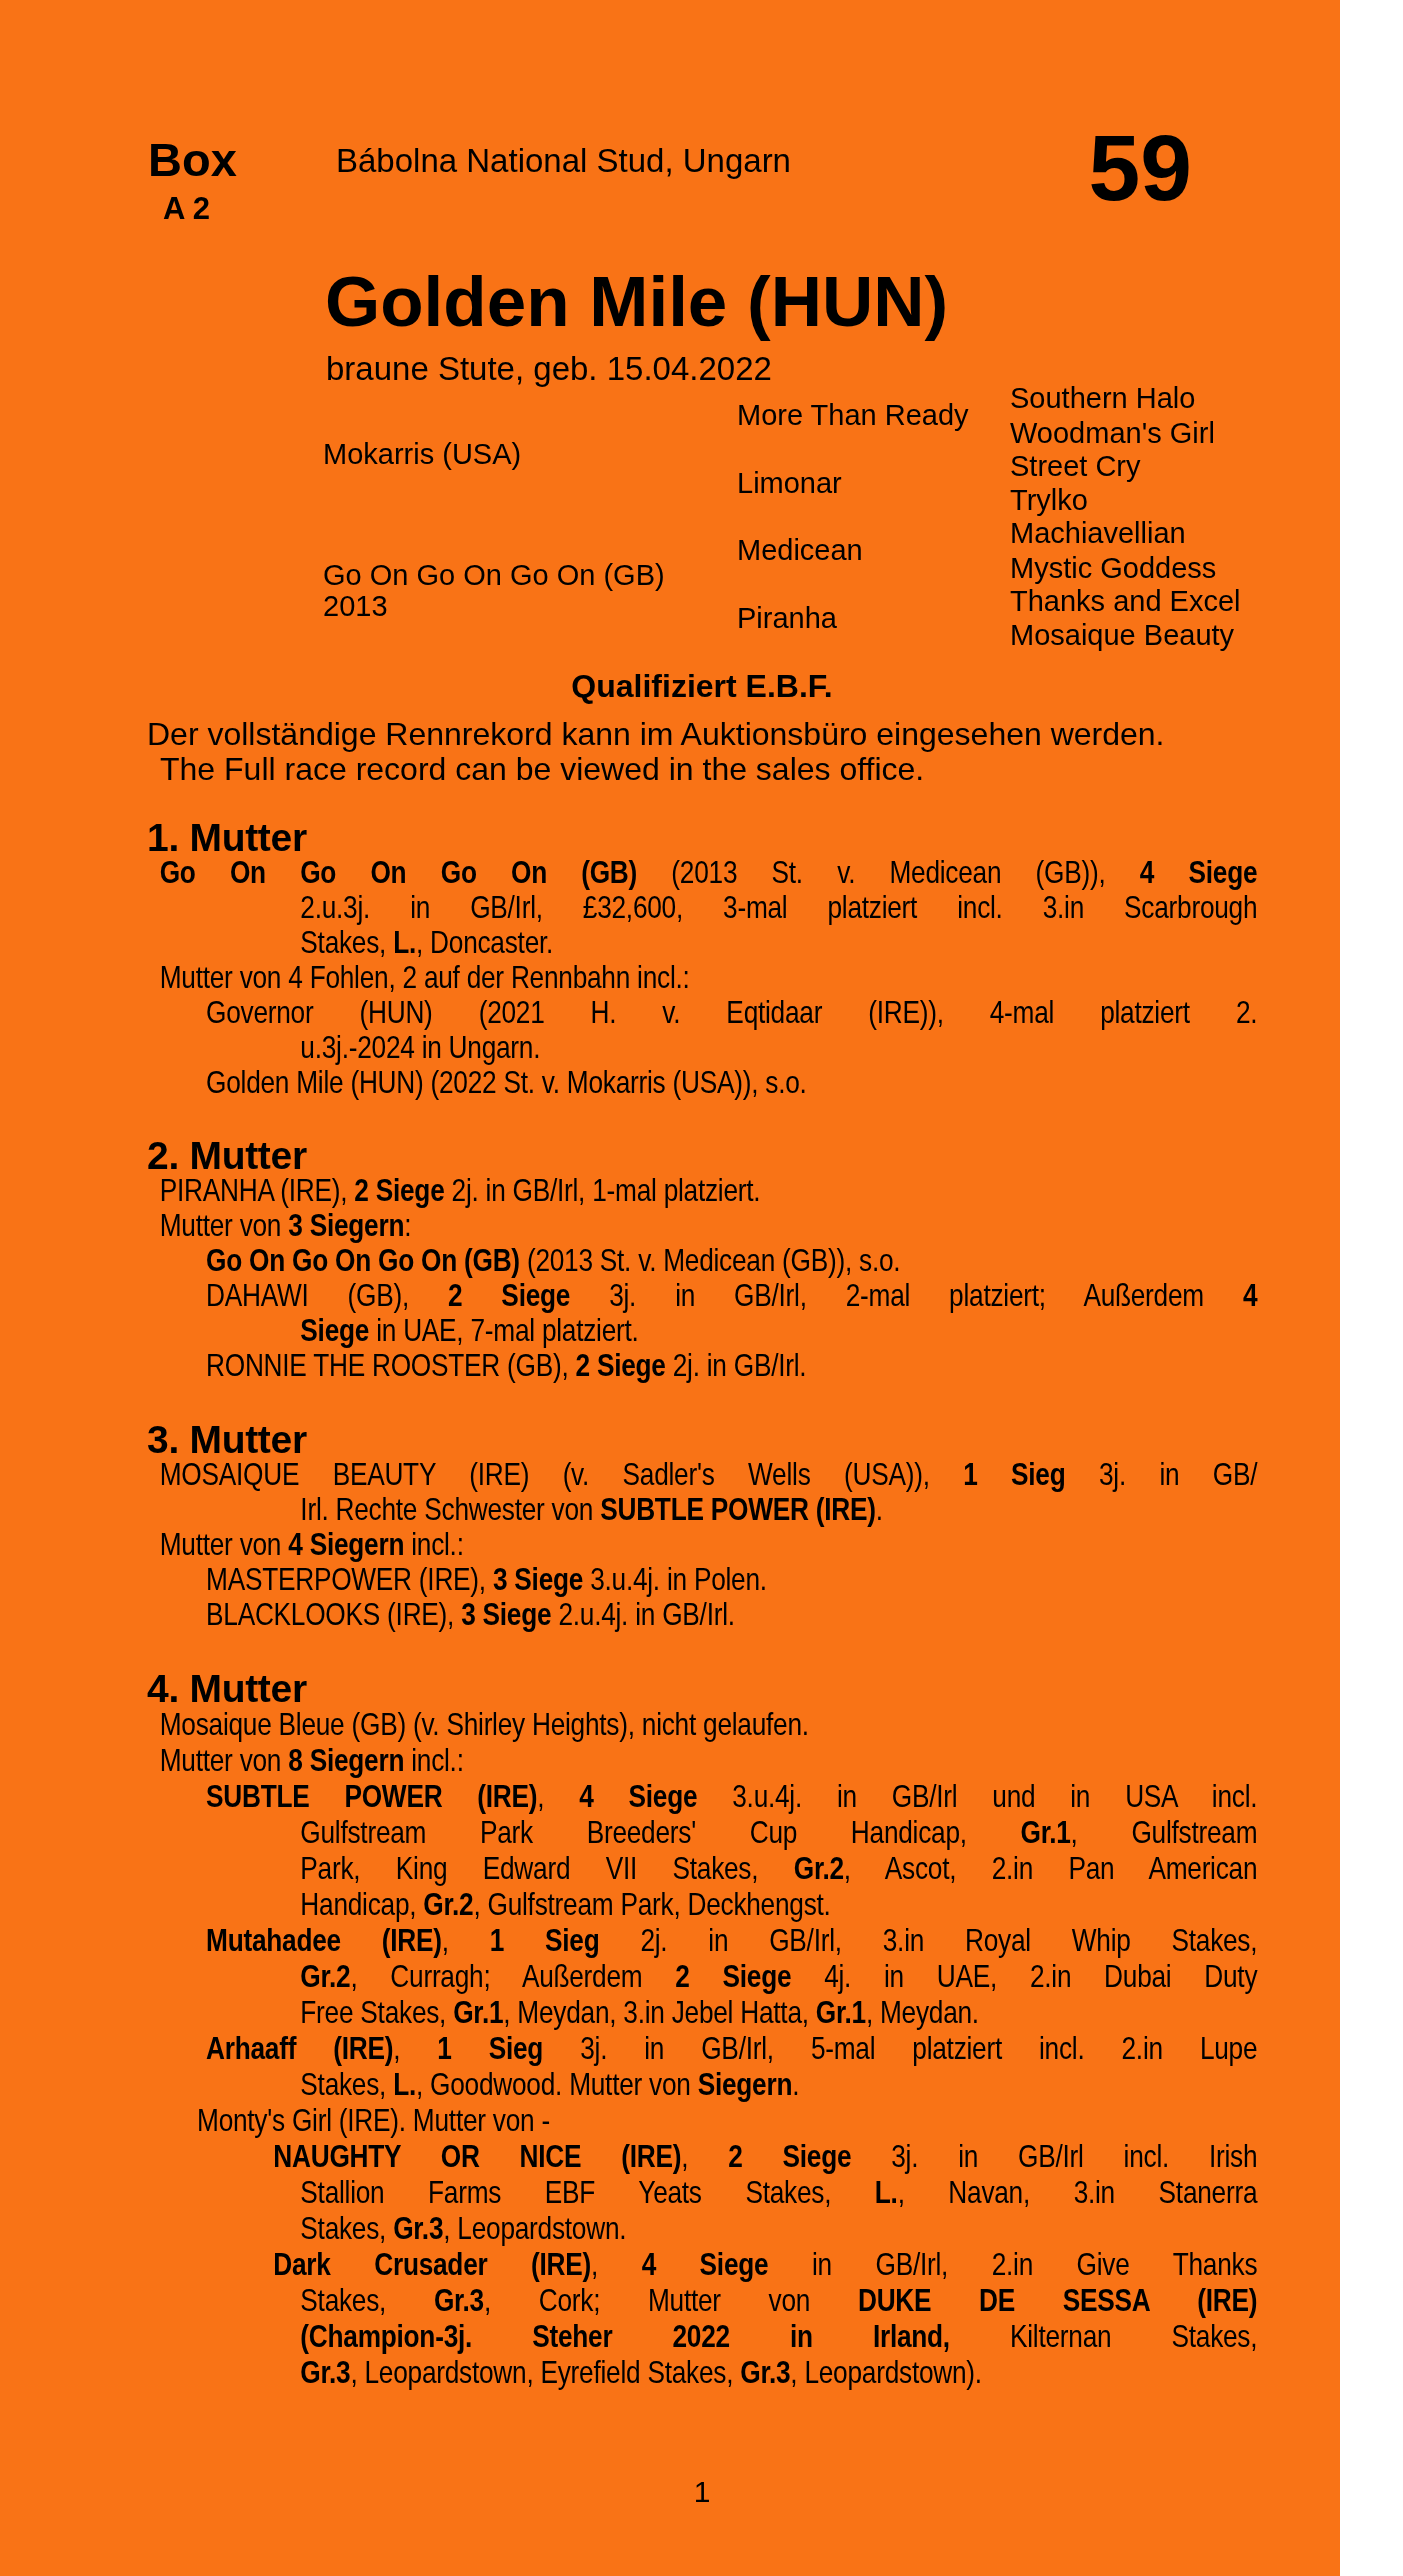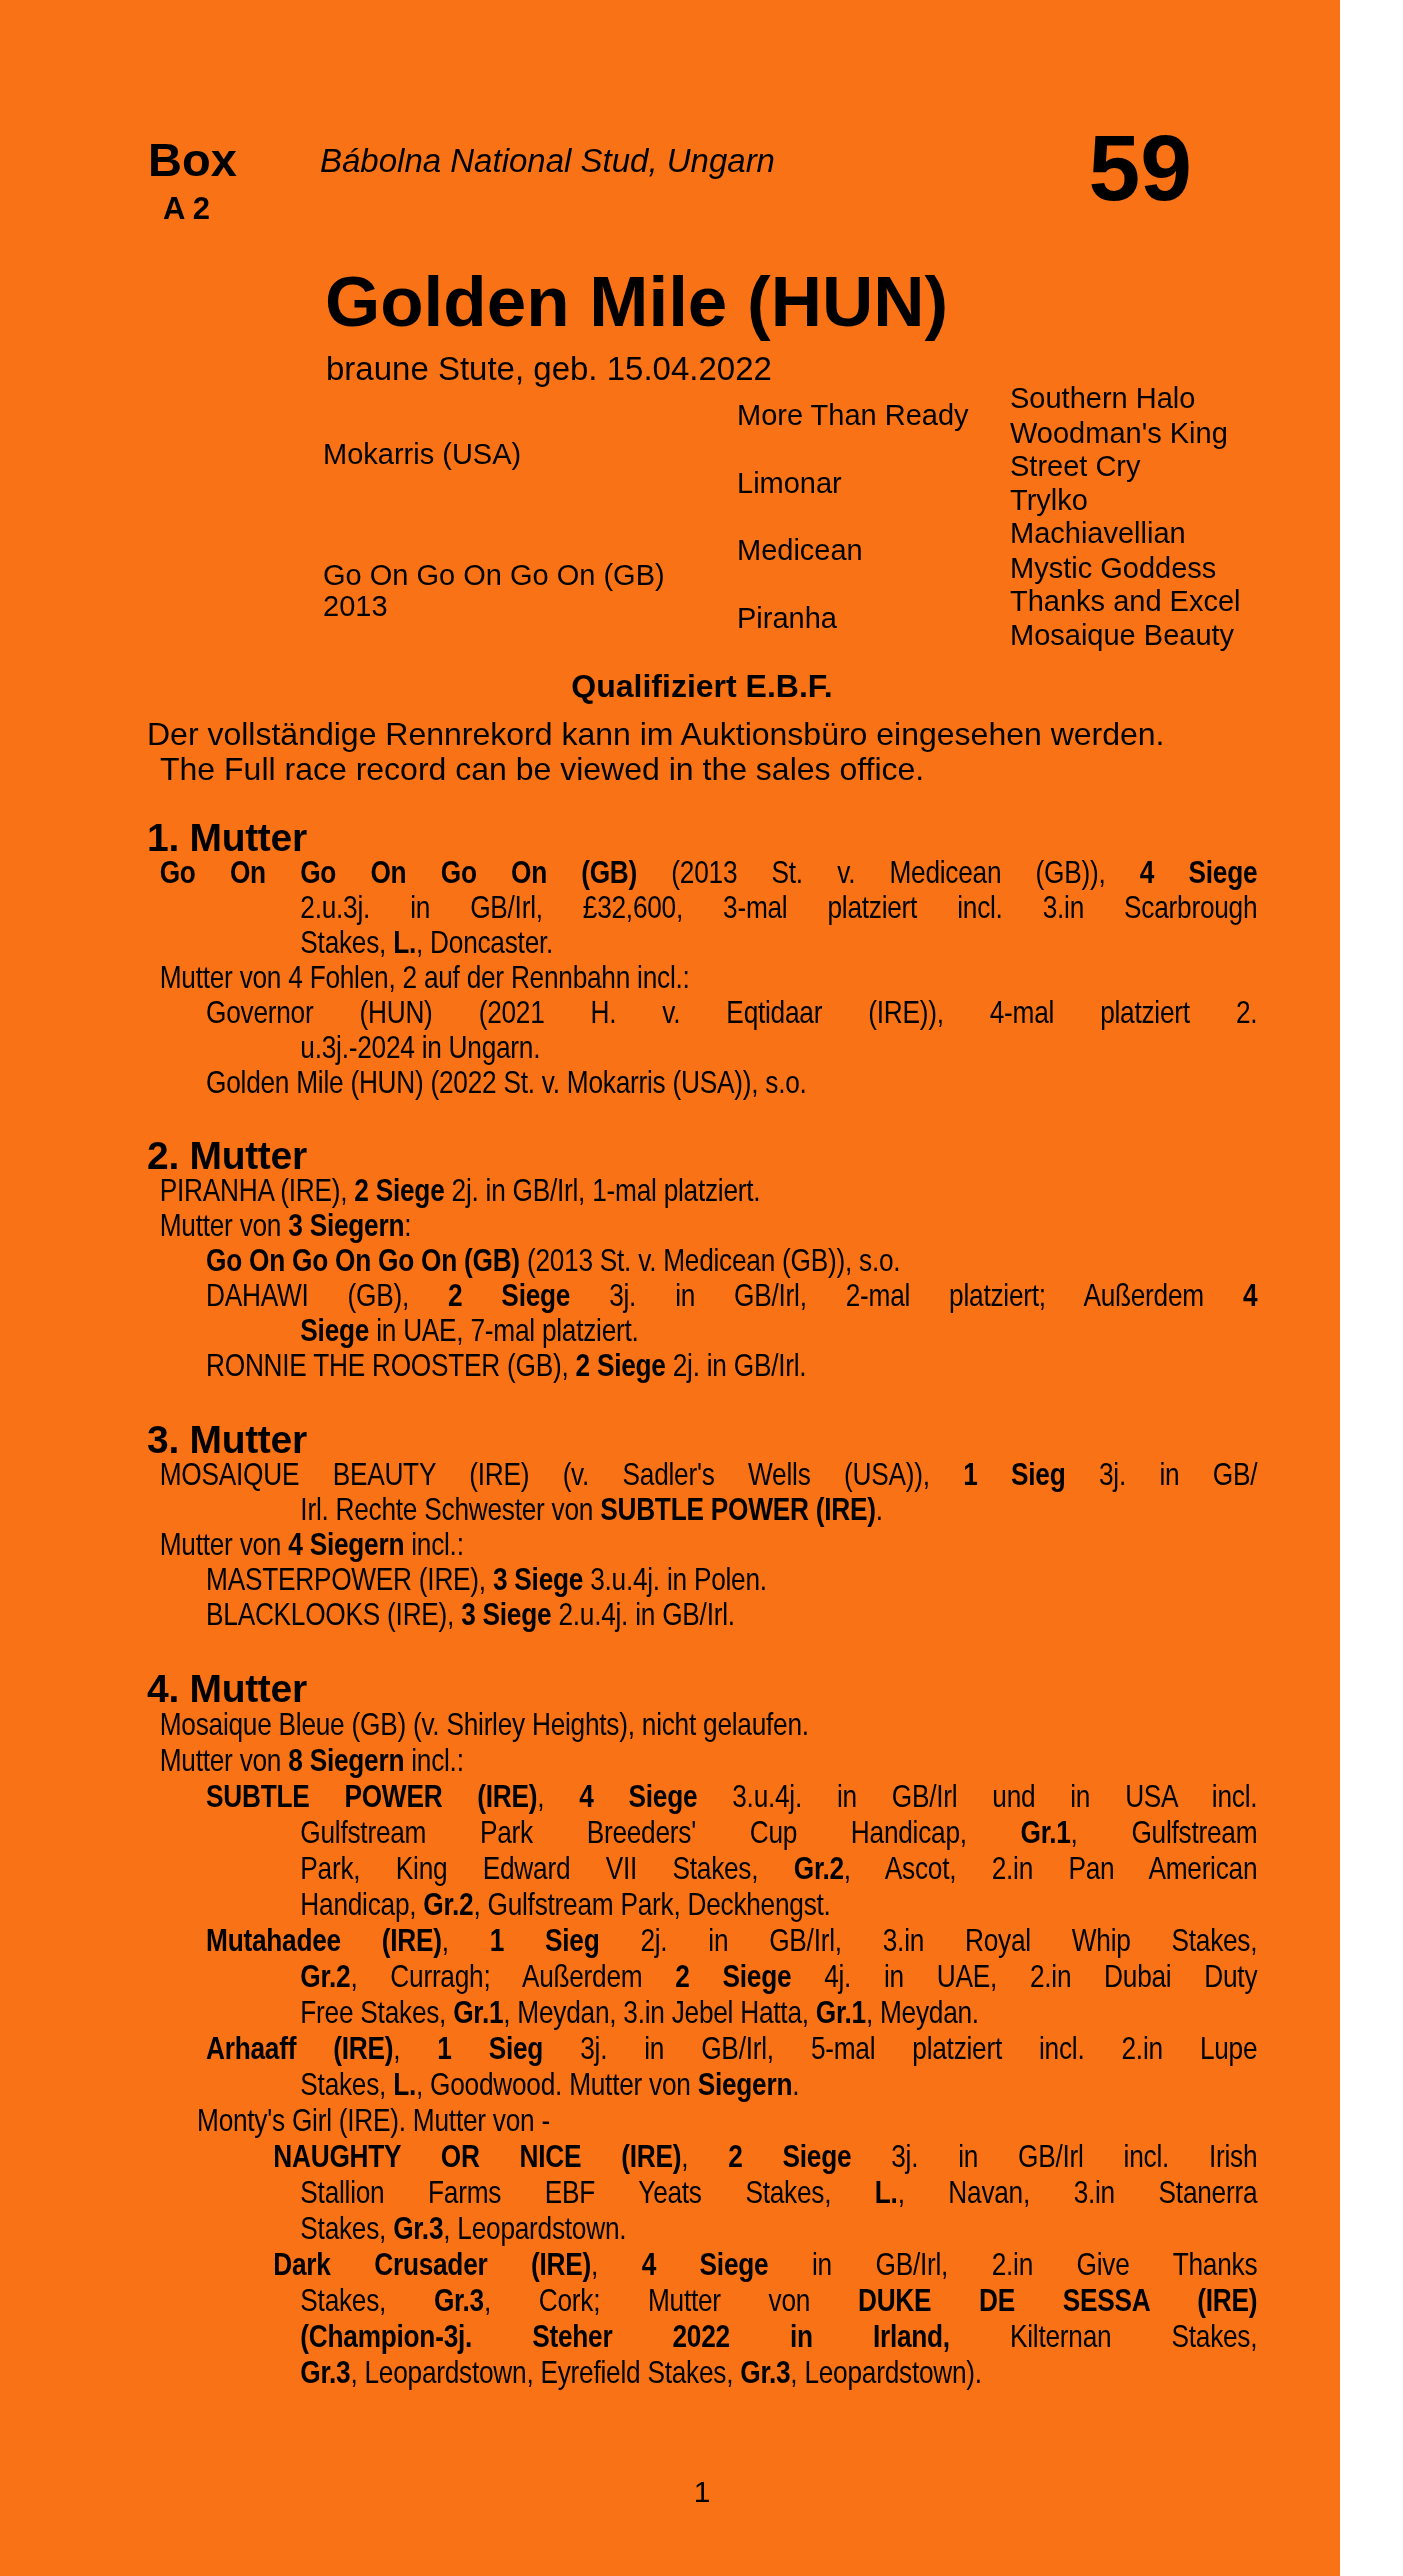--- a/index.html
+++ b/index.html
@@ -8,21 +8,21 @@
     width:1340px;
     height:2576px;
     background:#f97316;
     color:#000000;
     font-family:"Liberation Sans", sans-serif;
     overflow:hidden;
   }
   
   .box-label{position:absolute;left:148px;top:136px;font-size:47px;font-weight:bold;line-height:1;}
   .box-number{position:absolute;left:163px;top:193px;font-size:31px;font-weight:bold;line-height:1;}
-  .consignor{position:absolute;left:320px;top:144px;font-size:33px;line-height:1;font-style:italic;}
+  .consignor{position:absolute;left:336px;top:144px;font-size:33px;line-height:1;}
   .lot-number{position:absolute;right:148px;top:122px;font-size:93px;font-weight:bold;line-height:1;}
   .horse-name{position:absolute;left:325px;top:266px;font-size:71px;font-weight:bold;line-height:1;white-space:nowrap;}
   .horse-details{position:absolute;left:326px;top:352px;font-size:33px;line-height:1;}
   
   .pcell{position:absolute;font-size:29px;line-height:1;white-space:nowrap;}
   .sire {left:323px;top:440px;}
   .dam1 {left:323px;top:561px;}
   .dam2 {left:323px;top:592px;}
   .g2-0{left:737px;top:401px;}
   .g2-1{left:737px;top:469px;}
@@ -78,21 +78,21 @@
 
   <div>
     <div class="pcell sire">Mokarris (USA)</div>
     <div class="pcell dam1">Go On Go On Go On (GB)</div>
     <div class="pcell dam2">2013</div>
     <div class="pcell g2-0">More Than Ready</div>
     <div class="pcell g2-1">Limonar</div>
     <div class="pcell g2-2">Medicean</div>
     <div class="pcell g2-3">Piranha</div>
     <div class="pcell g3-0">Southern Halo</div>
-    <div class="pcell g3-1">Woodman's King</div>
+    <div class="pcell g3-1">Woodman's Girl</div>
     <div class="pcell g3-2">Street Cry</div>
     <div class="pcell g3-3">Trylko</div>
     <div class="pcell g3-4">Machiavellian</div>
     <div class="pcell g3-5">Mystic Goddess</div>
     <div class="pcell g3-6">Thanks and Excel</div>
     <div class="pcell g3-7">Mosaique Beauty</div>
   </div>
 
   <div class="qualification">Qualifiziert E.B.F.</div>
   <div class="notice">

